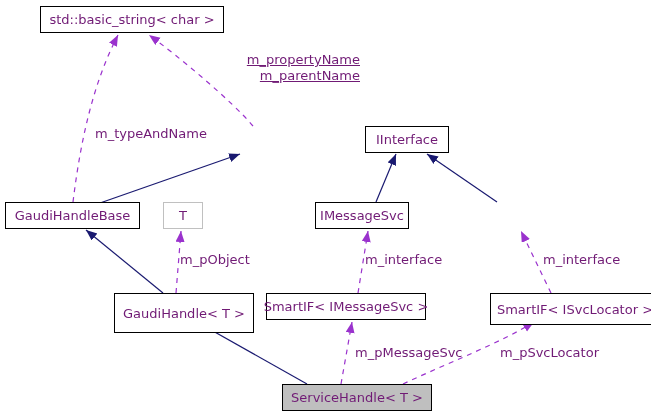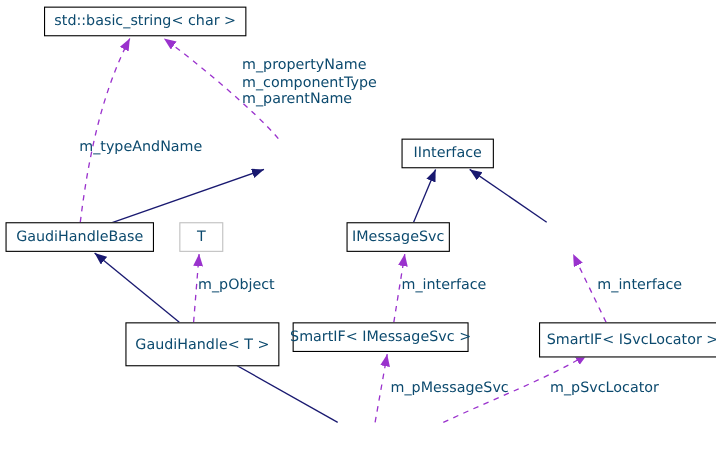--- a/index.html
+++ b/index.html
@@ -2,21 +2,21 @@
 <html><head>
 <meta charset="utf-8">
 <style>
   html,body{margin:0;padding:0;background:#ffffff;}
   .canvas{
     position:relative;
     width:651px;height:416px;
     background:#ffffff;
     font-family:"DejaVu Sans", sans-serif;
     font-size:13px;
-    color:#0c4a6e;
+    color:#701a75;
     overflow:hidden;
   }
   .edges{position:absolute;left:0;top:0;width:651px;height:416px;}
   .node{
     position:absolute;
     box-sizing:border-box;
     background:#ffffff;
     border:1.4px solid #000000;
     display:flex;align-items:center;justify-content:center;
     white-space:nowrap;
@@ -29,21 +29,21 @@
   .node.current{
     background:#bfbfbf;
     border:1.7px solid #000000;
     cursor:default;
   }
   .edge-label{
     position:absolute;
     line-height:15.5px;
     white-space:nowrap;
   }
-  .edge-label.center{text-align:left;}
+  .edge-label.center{text-align:right;text-decoration:underline;}
 </style>
 </head>
 <body>
 
 <div class="canvas">
 
   <svg class="edges" width="651" height="416" viewBox="0 0 651 416" xmlns="http://www.w3.org/2000/svg">
     <defs>
       <marker id="arrow-blue" markerWidth="12" markerHeight="10" refX="11" refY="4.5" orient="auto" markerUnits="userSpaceOnUse">
         <path d="M0,0 L11,4.5 L0,9 z" fill="#191970"></path>
@@ -79,28 +79,28 @@
 
   <div class="node" style="left:315px;top:202px;width:94px;height:27px">IMessageSvc</div>
 
 
   <div class="node" style="left:114px;top:293px;width:140px;height:40px">GaudiHandle&lt; T &gt;</div>
 
   <div class="node" style="left:266px;top:293px;width:160px;height:27px">SmartIF&lt; IMessageSvc &gt;</div>
 
   <div class="node" style="left:490px;top:293px;width:170px;height:32px">SmartIF&lt; ISvcLocator &gt;</div>
 
+  <div class="node current" style="left:282px;top:384px;width:150px;height:27px">ServiceHandle&lt; T &gt;</div>
 
   <div class="edge-label center" style="left:220px;top:52px;width:140px">
     <div>m_propertyName</div>
-    <div>m_componentType</div>
     <div>m_parentName</div>
   </div>
 
-  <div class="edge-label" style="left:72px;top:126px">m_typeAndName</div>
+  <div class="edge-label" style="left:95px;top:126px">m_typeAndName</div>
 
   <div class="edge-label" style="left:180px;top:252px">m_pObject</div>
 
   <div class="edge-label" style="left:365px;top:252px">m_interface</div>
 
   <div class="edge-label" style="left:543px;top:252px">m_interface</div>
 
   <div class="edge-label" style="left:355px;top:345px">m_pMessageSvc</div>
 
   <div class="edge-label" style="left:500px;top:345px">m_pSvcLocator</div>

